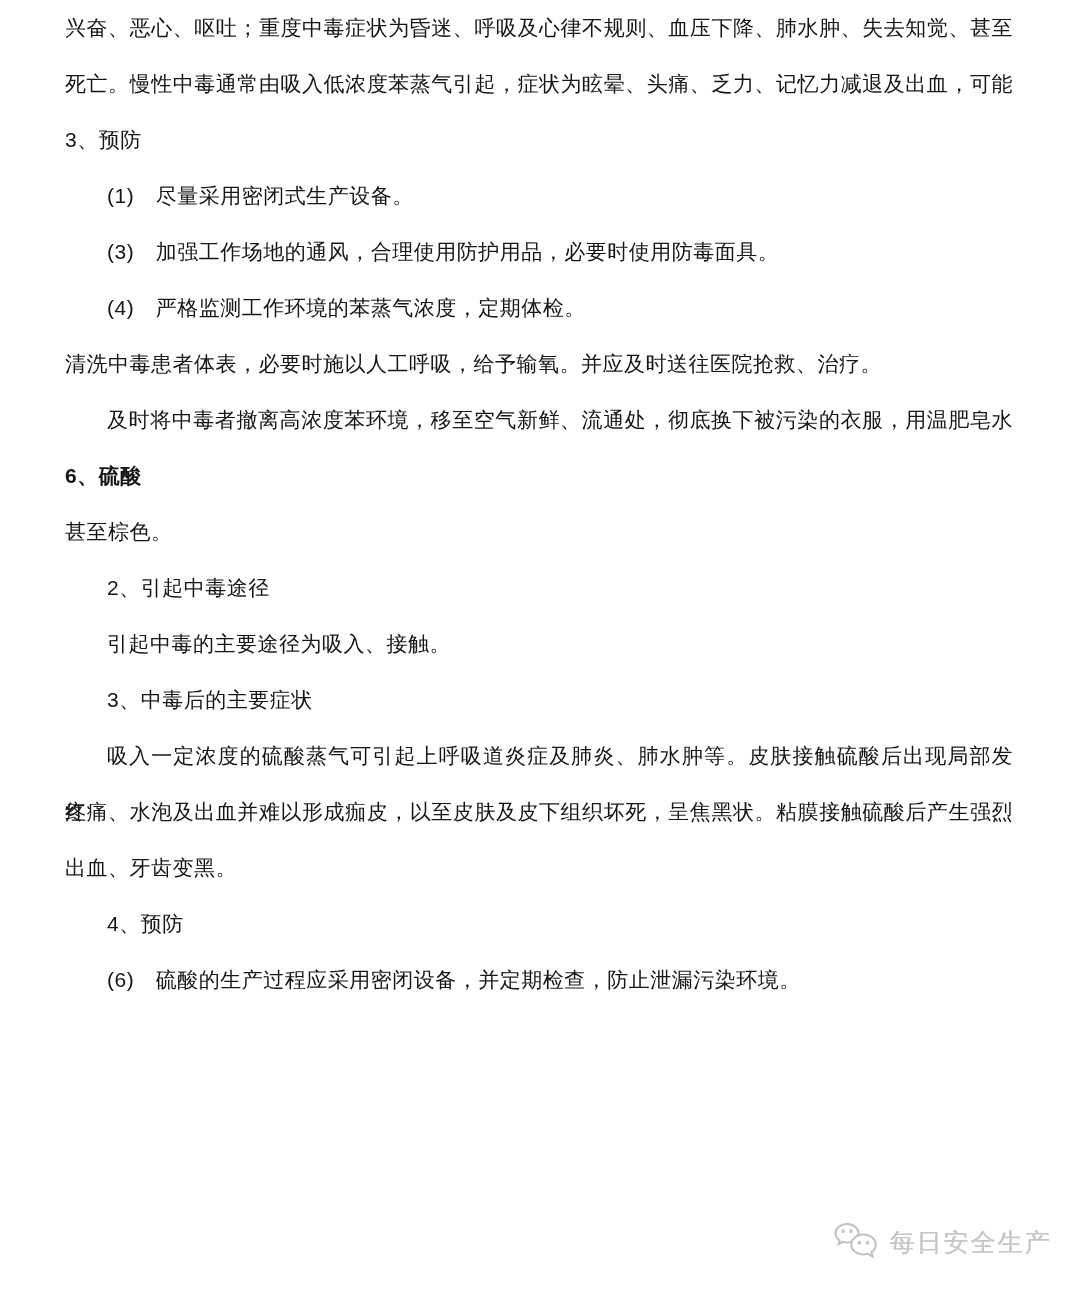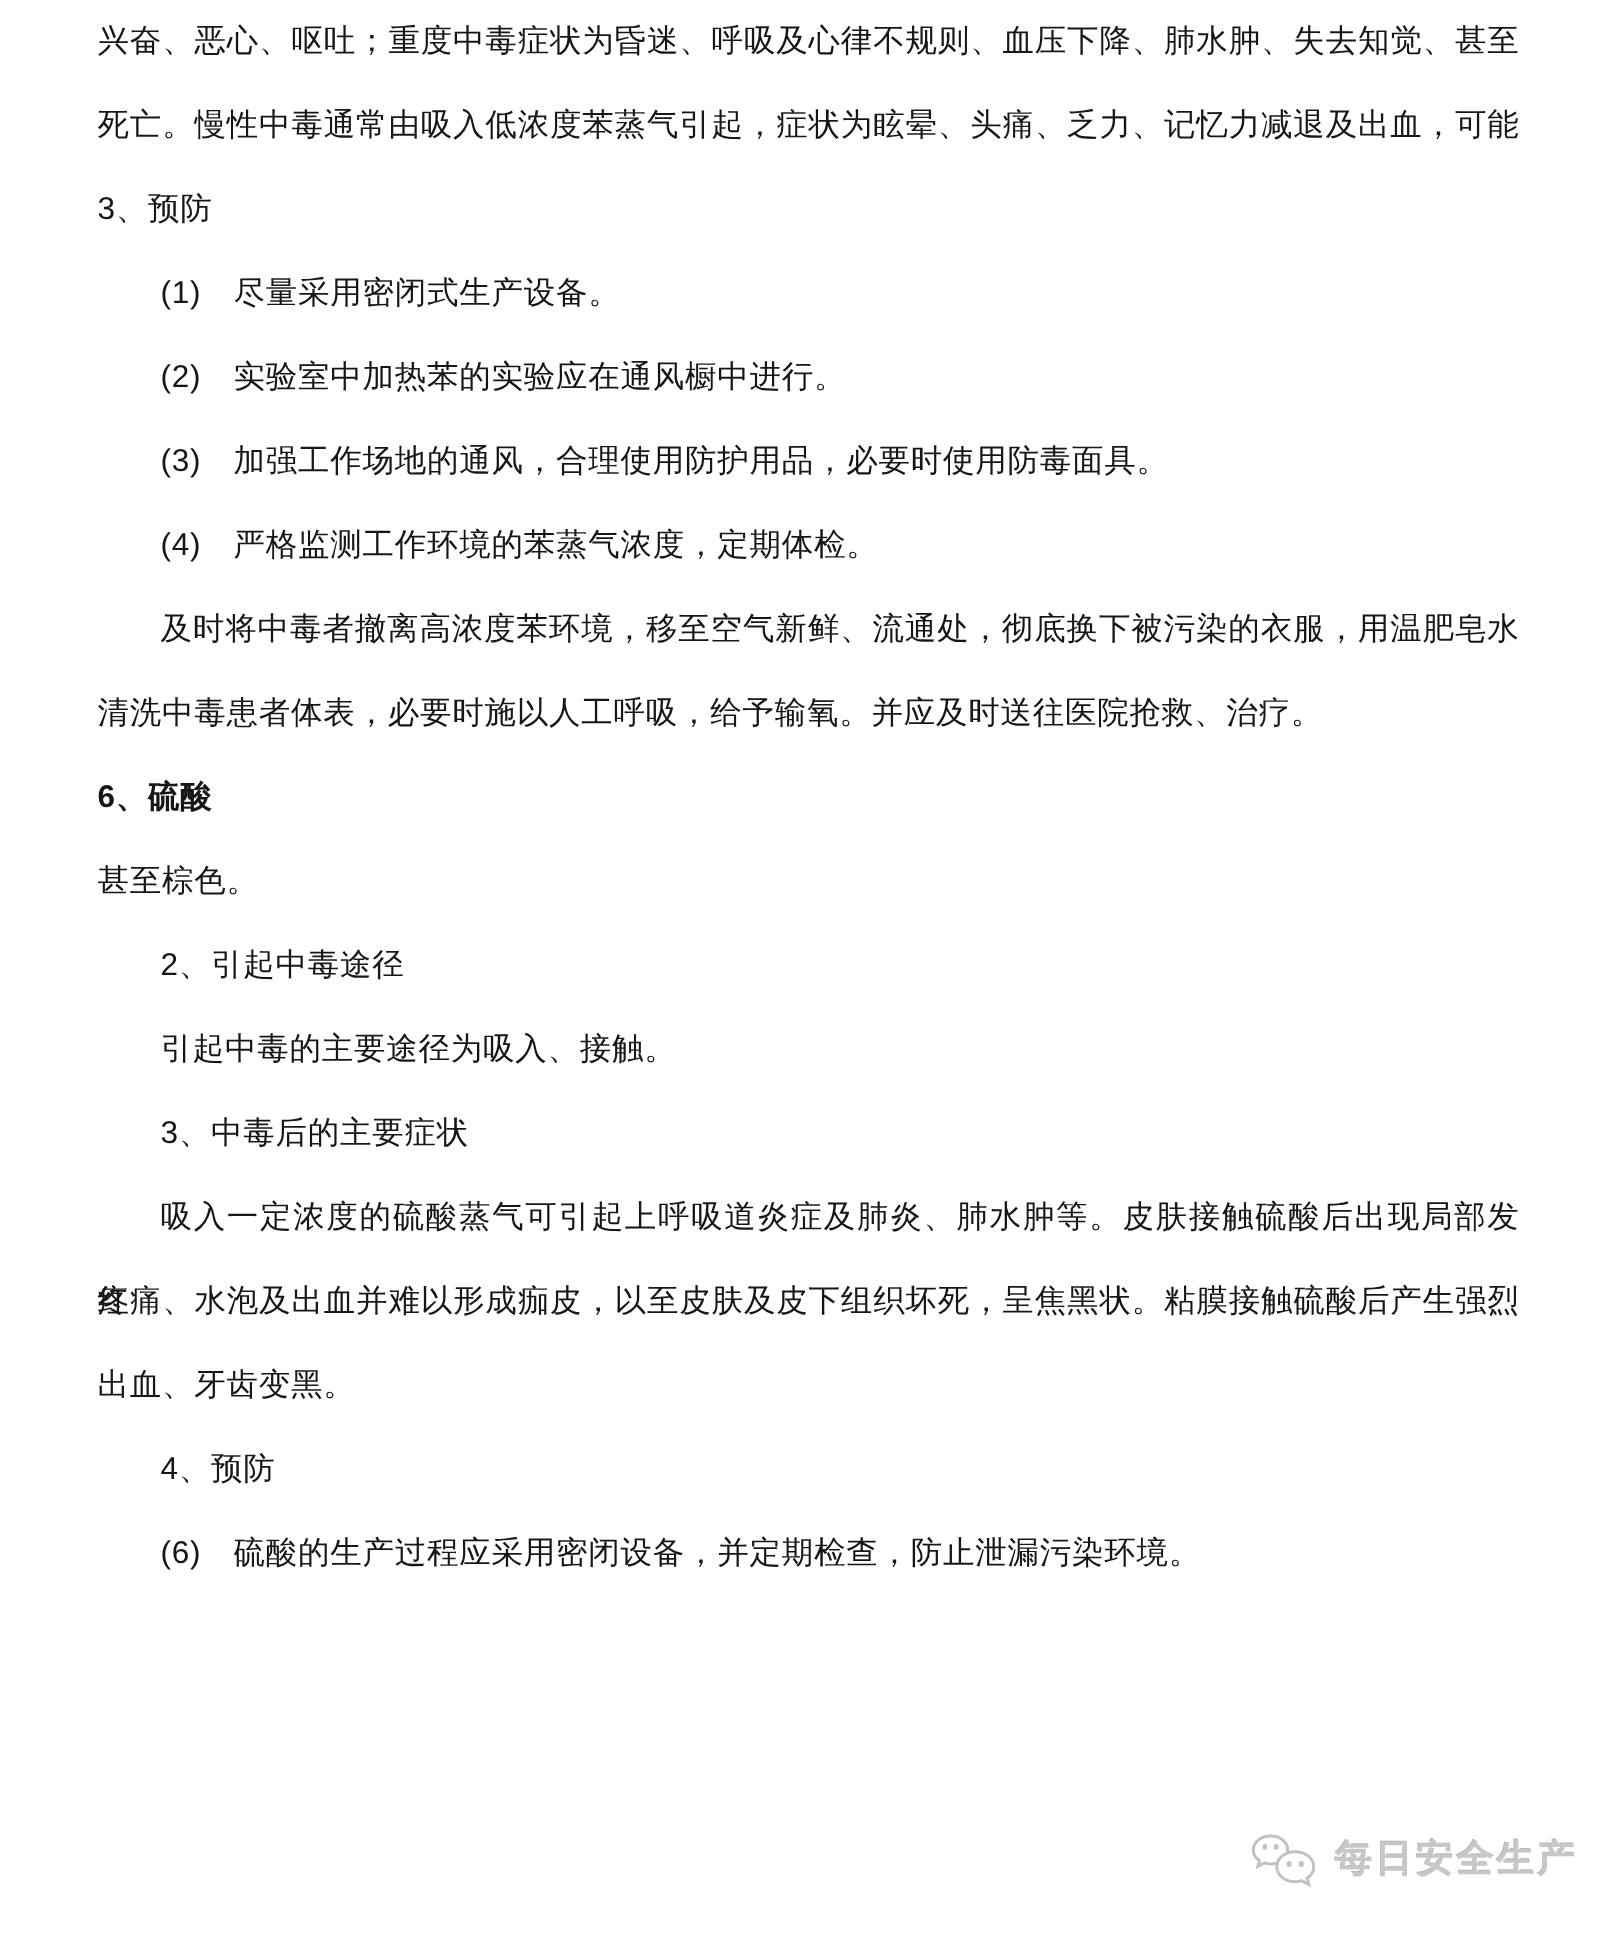--- a/index.html
+++ b/index.html
@@ -40,23 +40,23 @@
     text-indent: 2em;
   }
   .bold {
     font-weight: bold;
   }
   .watermark {
     position: absolute;
     right: 28px;
     bottom: 30px;
     display: flex;
+    align-items: center;
     gap: 9px;
     user-select: none;
-    font-weight: bold;
   }
   .watermark .wm-label {
     font-size: 25px;
     letter-spacing: 2px;
     color: #c7c7c7;
     text-shadow: 1px 1px 0 #ffffff, -0.5px -0.5px 0 #b9b9b9;
     font-family: "Liberation Sans", sans-serif;
   }
   .wm-icon {
     display: block;
@@ -64,25 +64,24 @@
 </style>
 </head>
 <body>
 
 <div class="page">
   <div class="textflow">
     <div class="line just">兴奋、恶心、呕吐；重度中毒症状为昏迷、呼吸及心律不规则、血压下降、肺水肿、失去知觉、甚至</div>
     <div class="line just">死亡。慢性中毒通常由吸入低浓度苯蒸气引起，症状为眩晕、头痛、乏力、记忆力减退及出血，可能</div>
     <div class="line">3、预防</div>
     <div class="line ind">(1)　尽量采用密闭式生产设备。</div>
-    <div class="line ind">(2)　实验室中加热苯的实验应在通风橱中进行。</div>
     <div class="line ind">(3)　加强工作场地的通风，合理使用防护用品，必要时使用防毒面具。</div>
     <div class="line ind">(4)　严格监测工作环境的苯蒸气浓度，定期体检。</div>
+    <div class="line">清洗中毒患者体表，必要时施以人工呼吸，给予输氧。并应及时送往医院抢救、治疗。</div>
     <div class="line ind just">及时将中毒者撤离高浓度苯环境，移至空气新鲜、流通处，彻底换下被污染的衣服，用温肥皂水</div>
-    <div class="line">清洗中毒患者体表，必要时施以人工呼吸，给予输氧。并应及时送往医院抢救、治疗。</div>
     <div class="line bold">6、硫酸</div>
     <div class="line">甚至棕色。</div>
     <div class="line ind">2、引起中毒途径</div>
     <div class="line ind">引起中毒的主要途径为吸入、接触。</div>
     <div class="line ind">3、中毒后的主要症状</div>
     <div class="line ind just">吸入一定浓度的硫酸蒸气可引起上呼吸道炎症及肺炎、肺水肿等。皮肤接触硫酸后出现局部发红、</div>
     <div class="line just">疼痛、水泡及出血并难以形成痂皮，以至皮肤及皮下组织坏死，呈焦黑状。粘膜接触硫酸后产生强烈</div>
     <div class="line">出血、牙齿变黑。</div>
     <div class="line ind">4、预防</div>
     <div class="line ind">(6)　硫酸的生产过程应采用密闭设备，并定期检查，防止泄漏污染环境。</div>

